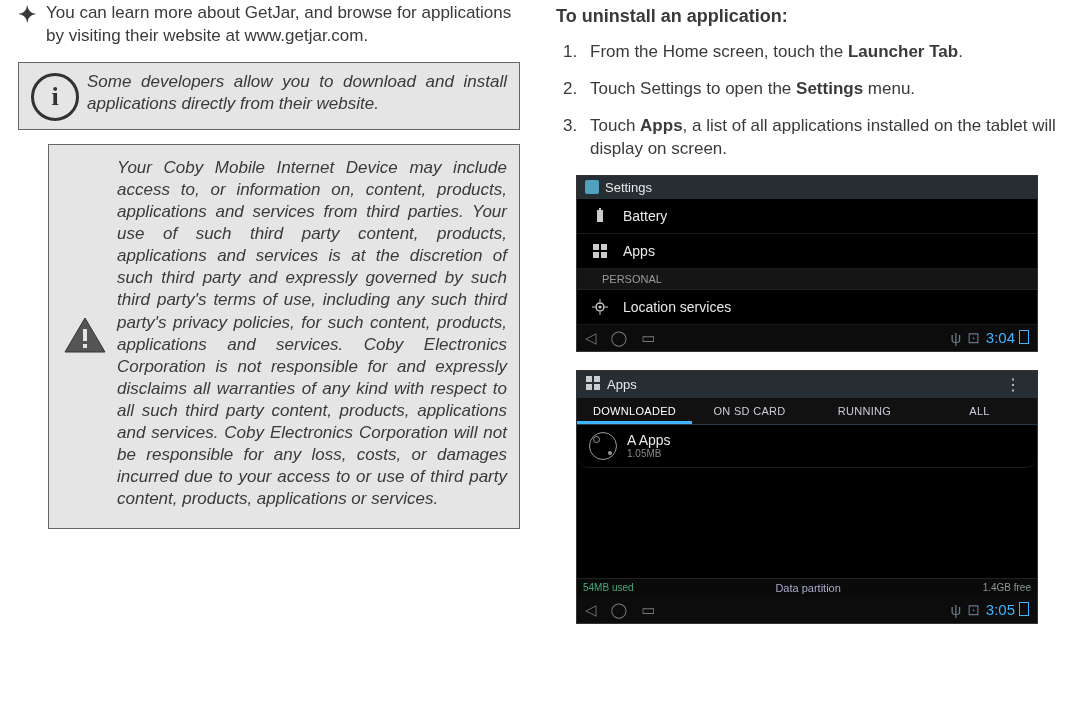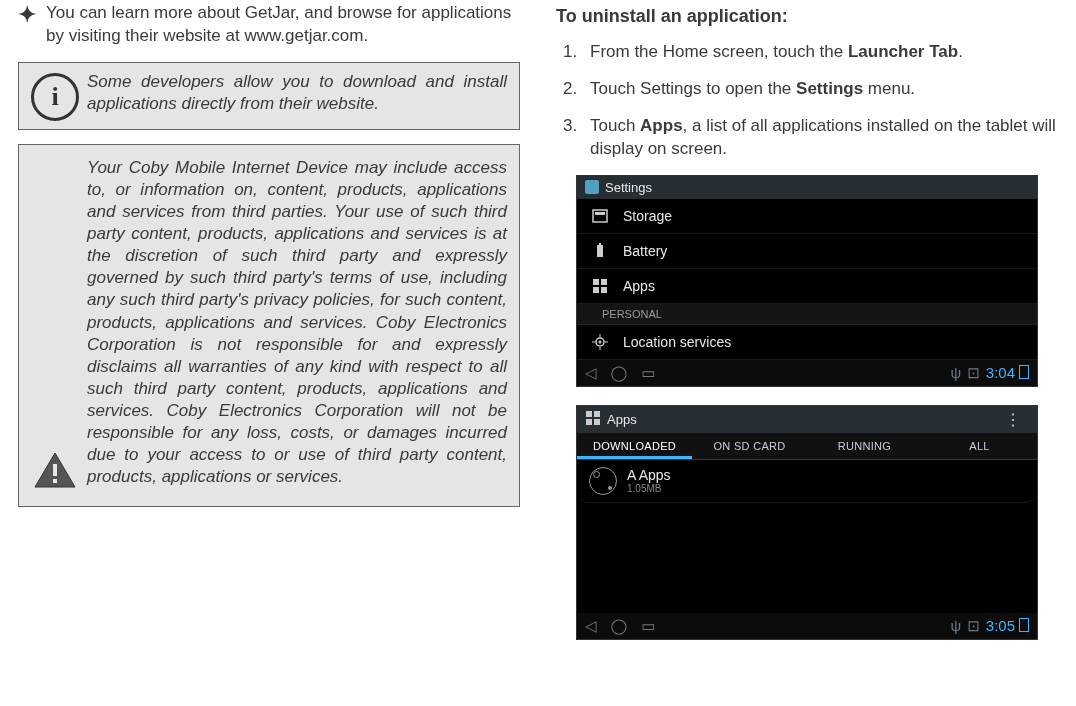--- a/index.html
+++ b/index.html
@@ -36,21 +36,21 @@
   }
   .bullet-row .txt { flex: 1; padding-left: 4px;}
   .info-box {
     border: 1px solid #666;
     background: #e5e5e5;
     display: flex;
     align-items: flex-start;
     padding: 8px 10px;
     margin: 14px 0;
   }
-  .info-box.large { align-items: flex-end; padding: 12px 10px 18px 10px;}
+  .info-box.large { align-items: center; padding: 12px 10px 18px 10px; margin-left: 30px;}
   .info-box .icon-cell {
     width: 52px;
     flex: none;
     display:flex;
     justify-content:center;
     padding-top:2px;
   }
   .info-box .msg {
     flex: 1;
     font-style: italic;
@@ -200,29 +200,20 @@
   <ol class="steps">
     <li><span>From the Home screen, touch the </span><b>Launcher Tab</b><span>.</span></li>
     <li><span>Touch Settings to open the </span><b>Settings</b><span> menu.</span></li>
     <li><span>Touch </span><b>Apps</b><span>, a list of all applications installed on the tablet will display on screen.</span></li>
   </ol>
 
   <div class="shot">
     <div class="titlebar">
       <div class="ticon"></div>
       <span>Settings</span>
-    </div>
-    <div class="row">
-      <div class="ric">
-          <svg viewBox="0 0 16 16">
-            <rect x="1" y="2" width="14" height="12" fill="none" stroke="#ccc" stroke-width="1.5"></rect>
-            <rect x="3" y="4" width="10" height="3" fill="#ccc"></rect>
-          </svg>
-        </div>
-      <span>Storage</span>
     </div>
     <div class="row">
       <div class="ric">
           <svg viewBox="0 0 16 16">
             <rect x="5" y="2" width="6" height="12" fill="#ccc"></rect>
             <rect x="7" y="0" width="2" height="2" fill="#ccc"></rect>
           </svg>
         </div>
       <span>Battery</span>
     </div>
@@ -277,19 +268,24 @@
       <div>ALL</div>
     </div>
     <div class="app-row">
       <div class="appicon"></div>
       <div>
         <div class="appname">A Apps</div>
         <div class="appsize">1.05MB</div>
       </div>
     </div>
     <div class="filler"></div>
+    <div class="data-part">
+      <span class="dleft">54MB used</span>
+      <span class="dmid">Data partition</span>
+      <span class="dright">1.4GB free</span>
+    </div>
     <div class="navbar">
       <div class="navleft"><span>◁</span><span>◯</span><span>▭</span></div>
       <div class="navright"><span style="color:#678;margin-right:6px;">ψ</span><span style="color:#678;margin-right:6px;">⊡</span><span>3:05</span><span class="batt"></span></div>
     </div>
   </div>
 
 </div>
 
 </body></html>

